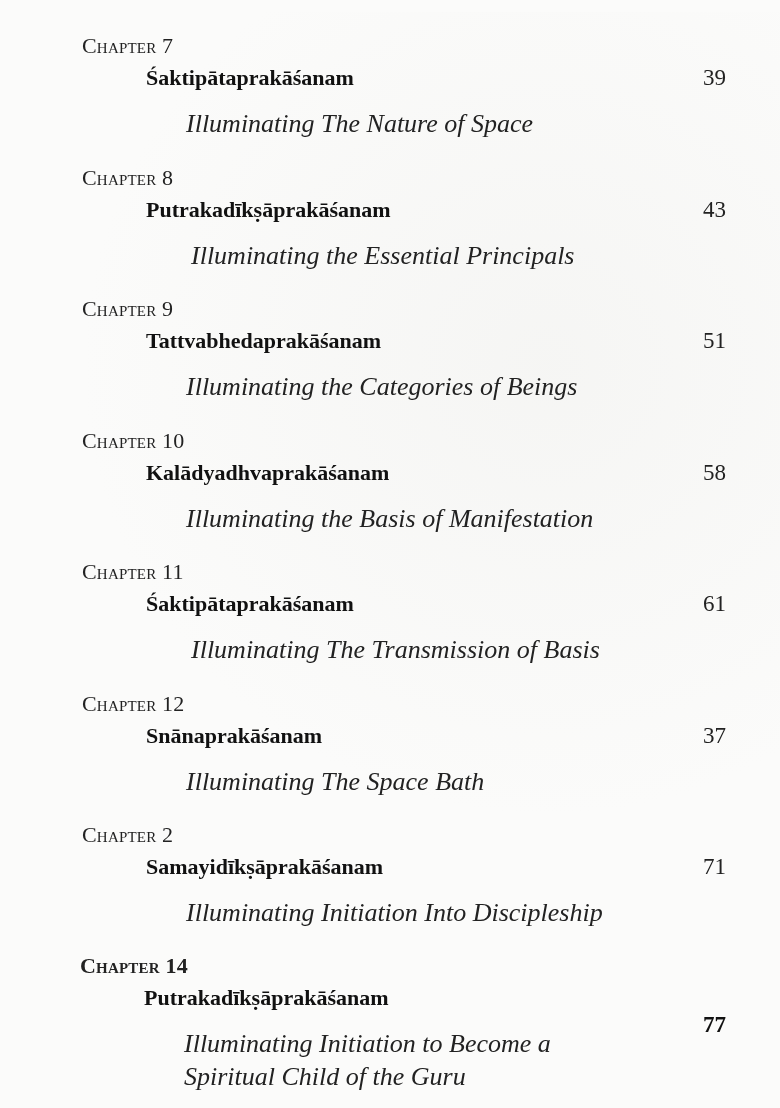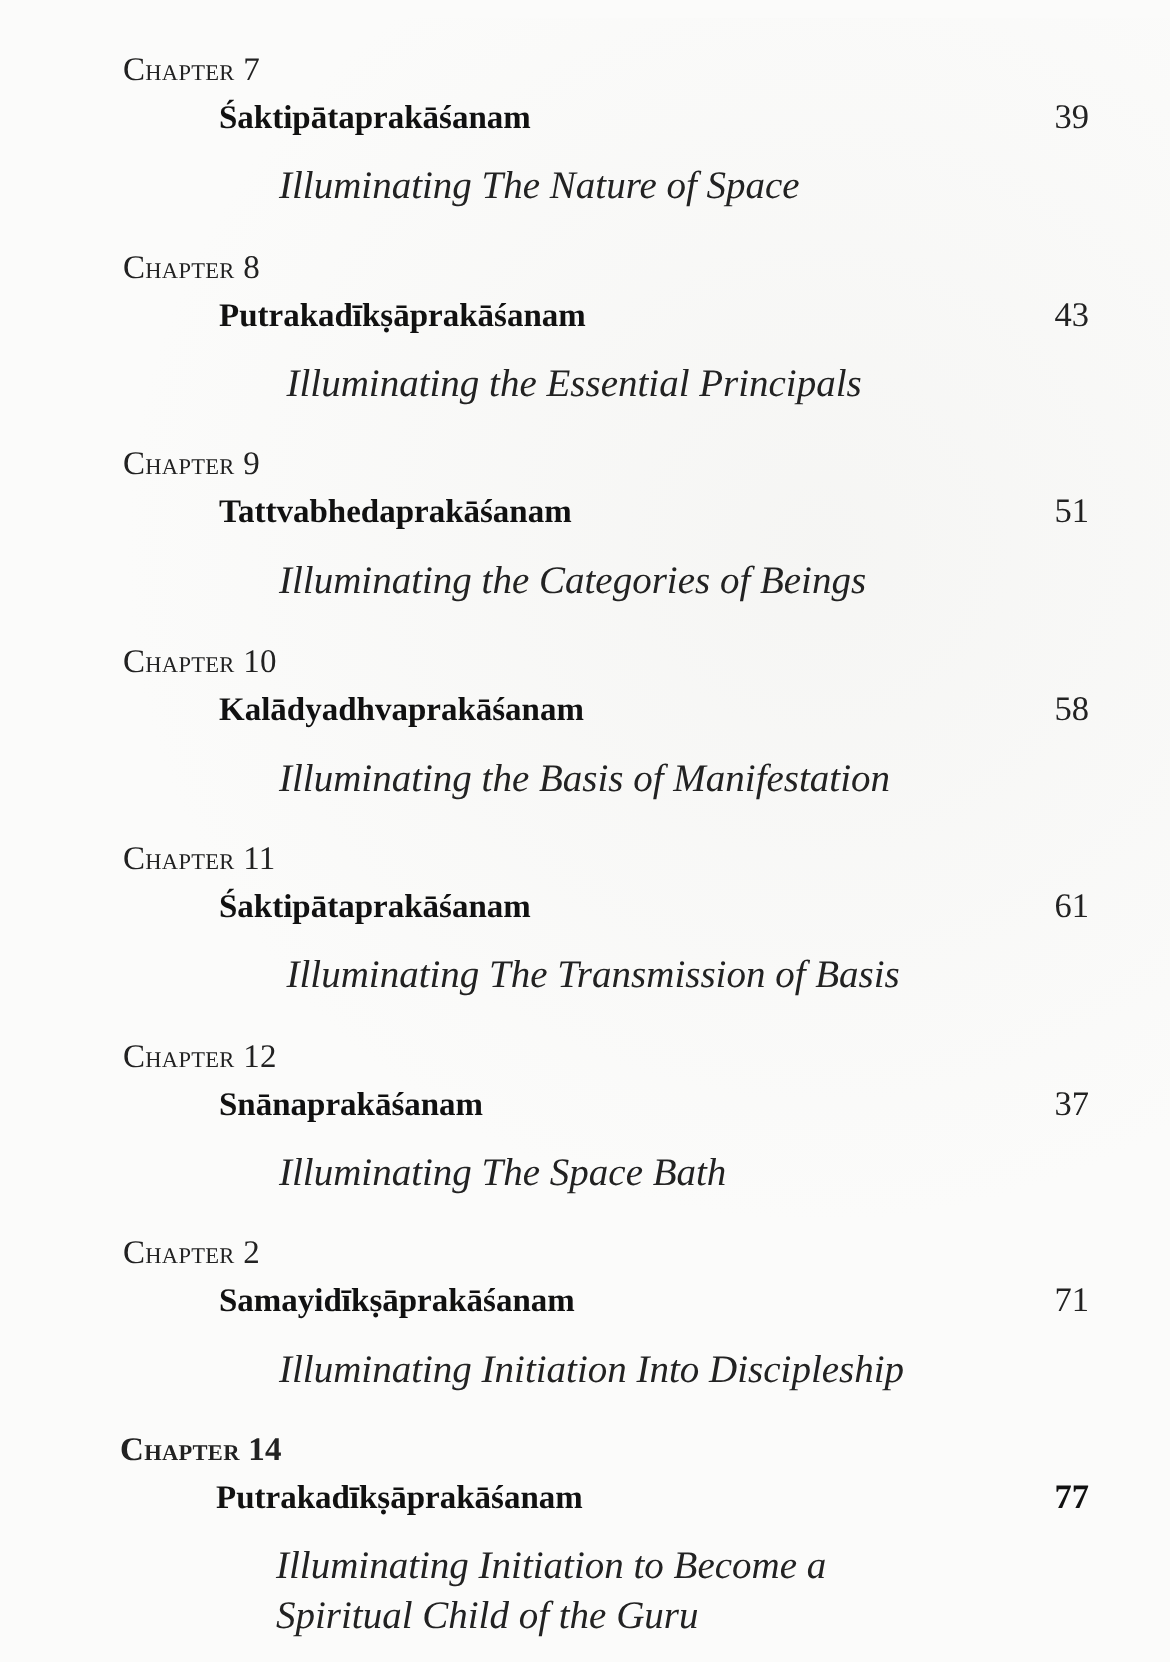--- a/index.html
+++ b/index.html
@@ -54,20 +54,21 @@
     position: absolute;
     right: 54px;
     top: 31px;
     font-size: 23px;
     color: #222;
     line-height: 28px;
   }
   .page-num.bold {
     font-weight: bold;
     color: #111;
+    margin-top: 27px;
   }
   .subtitle {
     position: absolute;
     left: 146px;
     top: 74px;
     font-size: 26px;
     font-style: italic;
     color: #222;
     white-space: nowrap;
     line-height: 33px;

